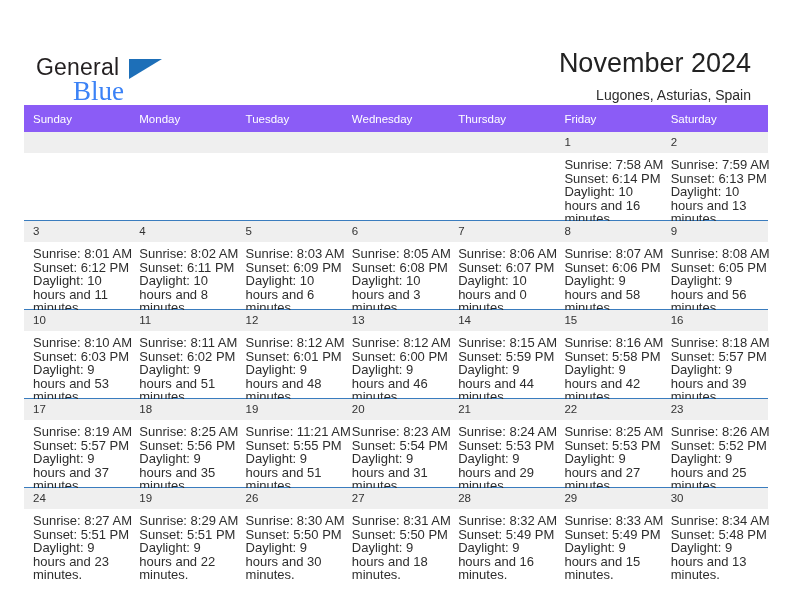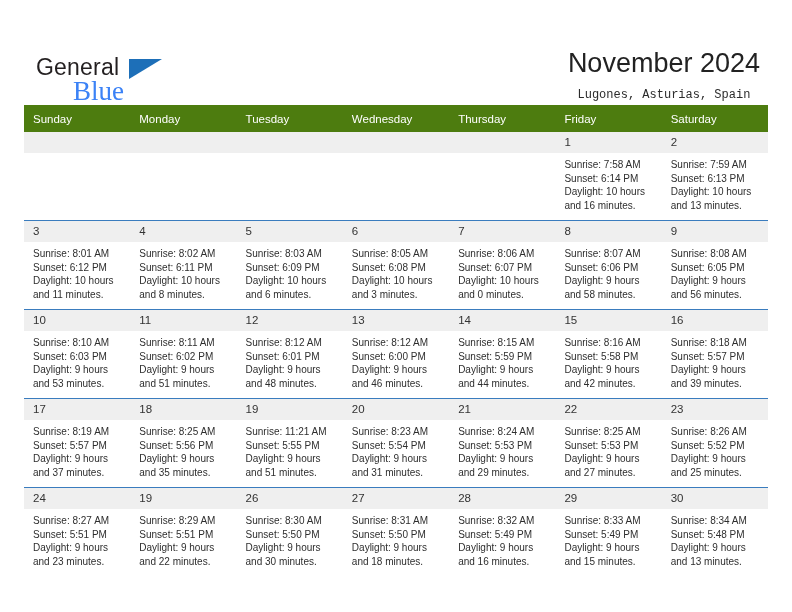--- a/index.html
+++ b/index.html
@@ -60,54 +60,53 @@
     left: 93px;
     top: 5px;
     width: 0;
     height: 0;
     border-left: 33px solid #1d6fb8;
     border-bottom: 20px solid transparent;
   }
 
   .title-block {
     position: absolute;
-    right: 8px;
+    right: 17px;
     top: 0;
-    text-align: center;
+    text-align: right;
   }
   .cal-title {
     font-size: 27px;
     font-weight: normal;
     color: #222222;
     line-height: 34px;
     white-space: nowrap;
   }
   .cal-subtitle {
-    font-size: 12px;
+    font-size: 14px;
     color: #2b2b2b;
     line-height: 22px;
     margin-top: 4px;
     white-space: nowrap;
-    font-family: Liberation Mono, monospace;
   }
 
   
   .calendar {
     position: absolute;
     left: 24px;
     top: 105px;
     width: 744px;
   }
   table.cal {
     border-collapse: collapse;
     width: 744px;
     table-layout: fixed;
   }
   table.cal th {
-    background: #4d7c0f;
+    background: #8b5cf6;
     color: #ffffff;
     font-size: 11.5px;
     font-weight: normal;
     text-align: left;
     padding: 5px 0 5px 9px;
     height: 17px;
     border: none;
   }
   table.cal td {
     vertical-align: top;
@@ -131,21 +130,21 @@
     color: #333333;
     padding: 4px 0 4px 9px;
     line-height: 13px;
     height: 13px;
   }
   .cell.empty .daynum {
     color: transparent;
   }
   .info {
     padding: 5px 8px 0 9px;
-    font-size: 10px;
+    font-size: 13px;
     line-height: 13.6px;
     color: #2e2e2e;
   }
   .info div {
     white-space: nowrap;
   }
   .info .daylight-wrap {
     white-space: normal;
   }
 </style>

